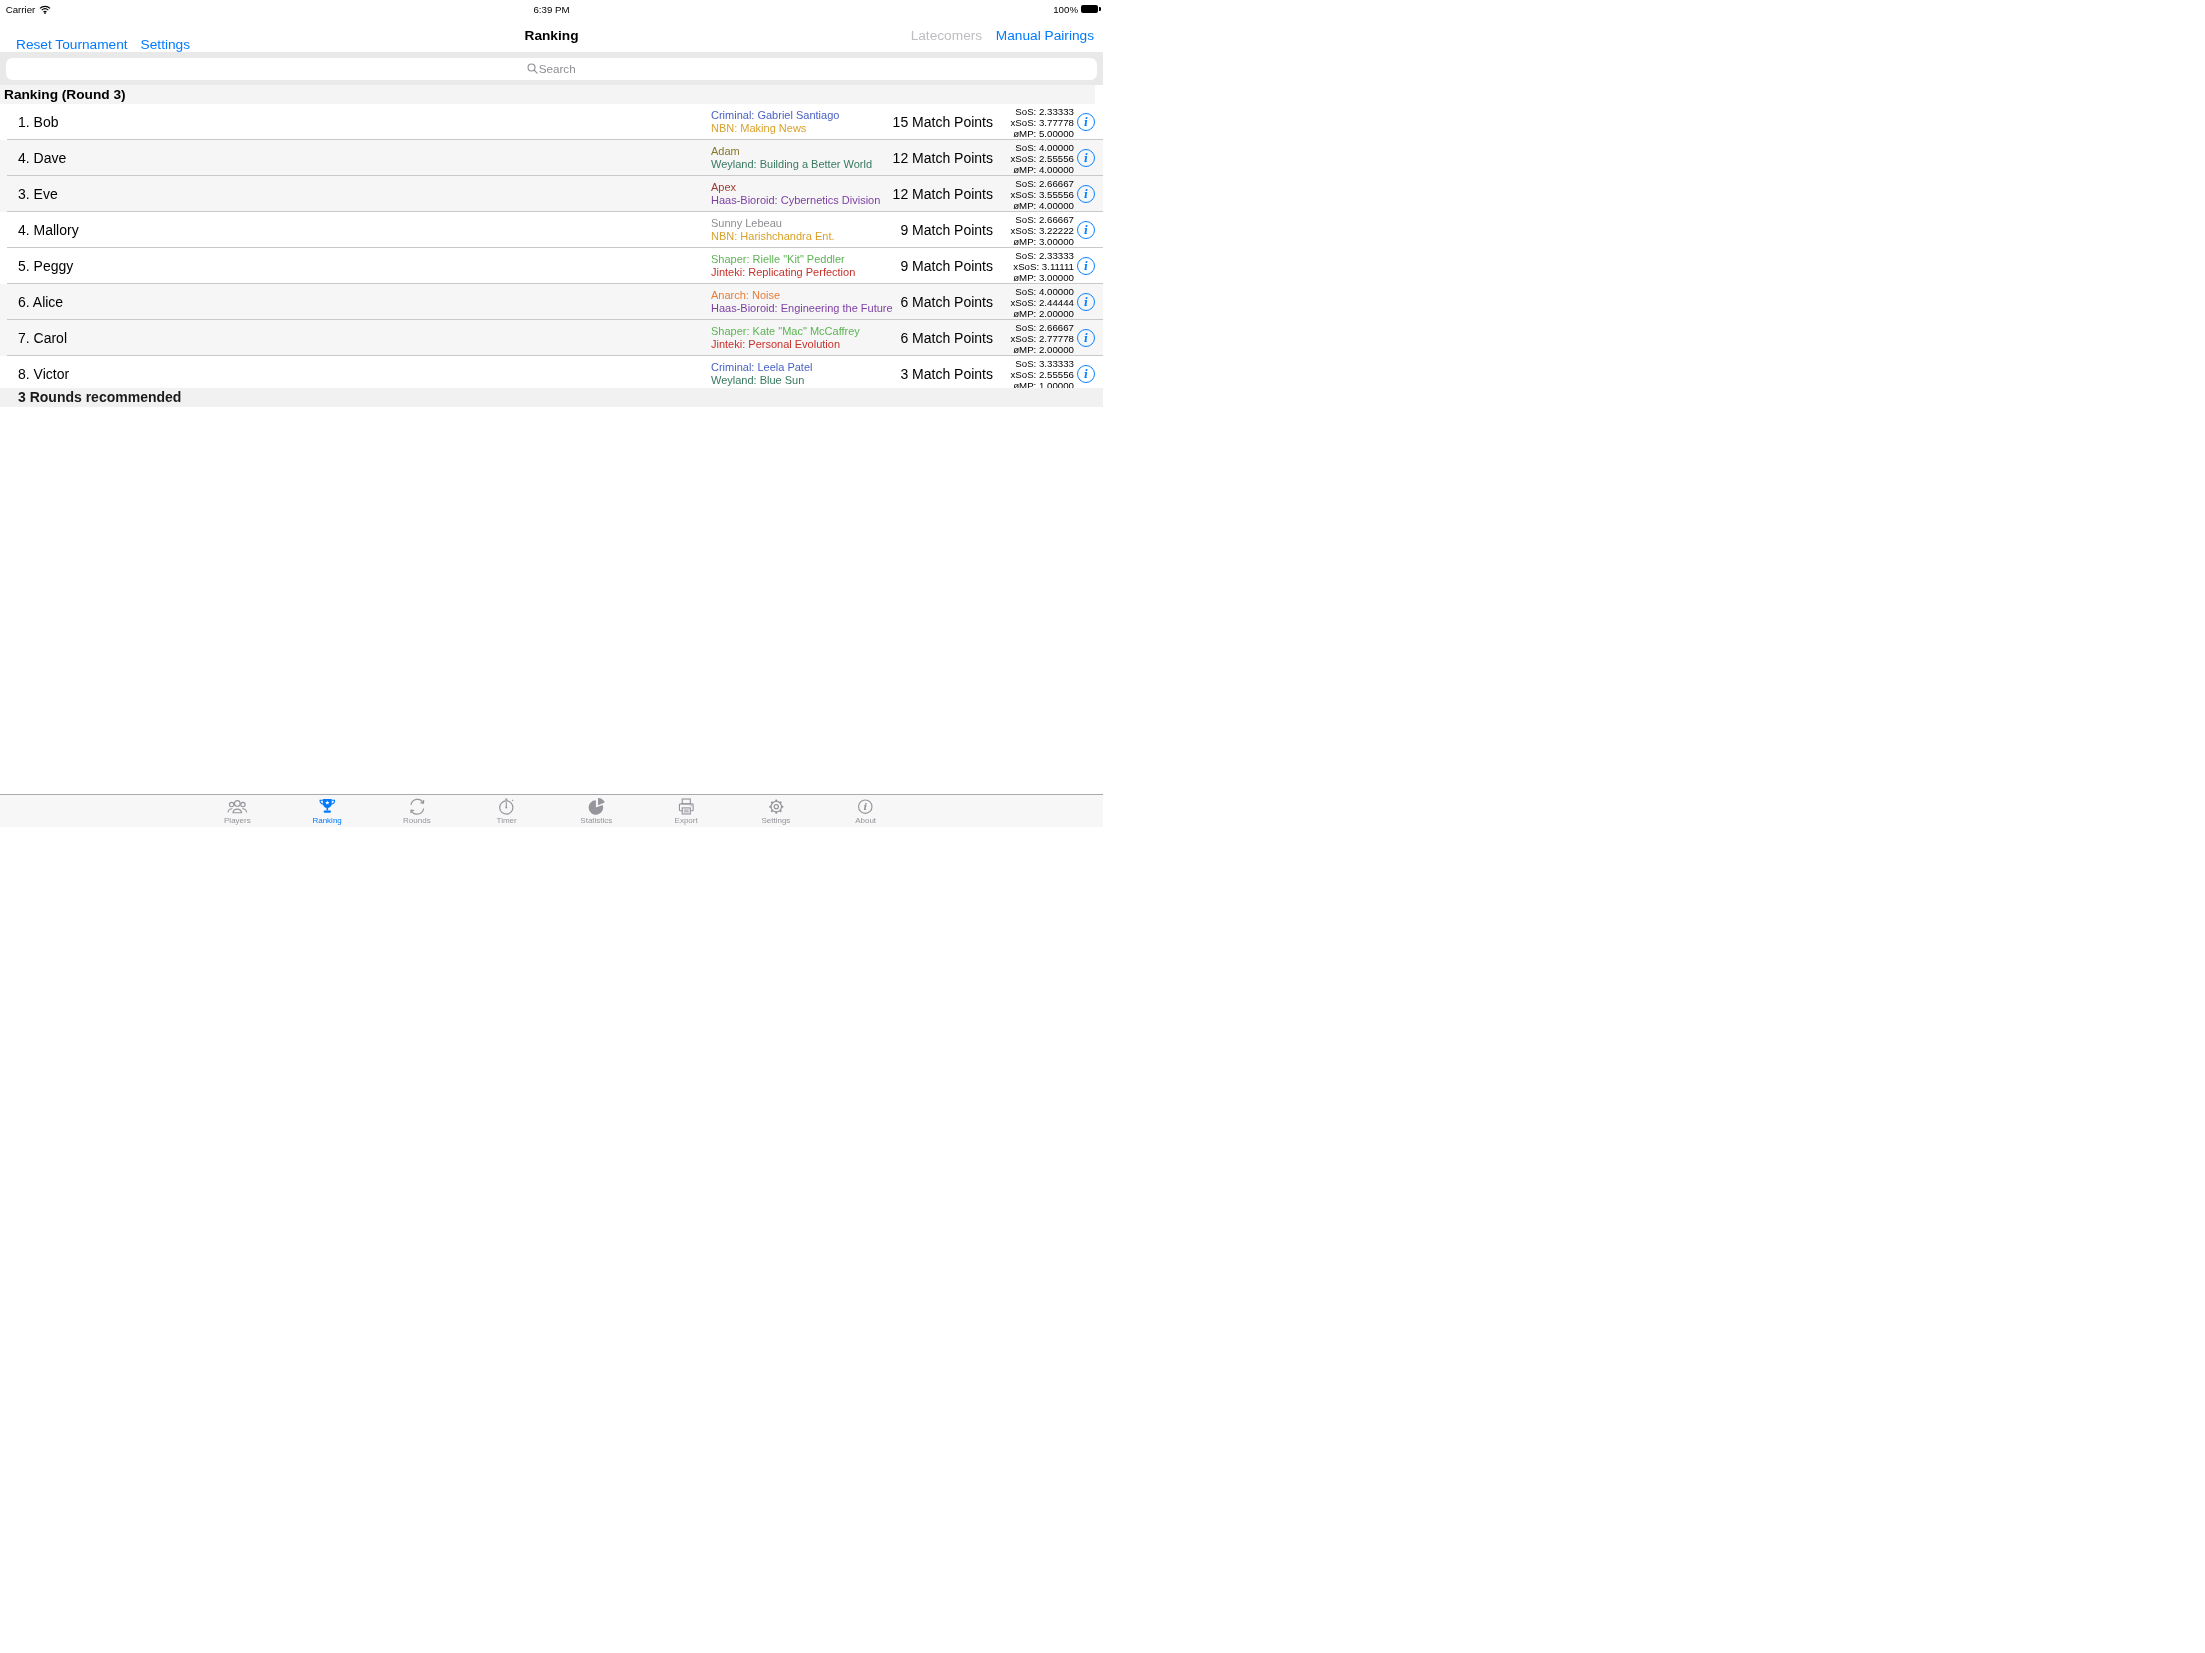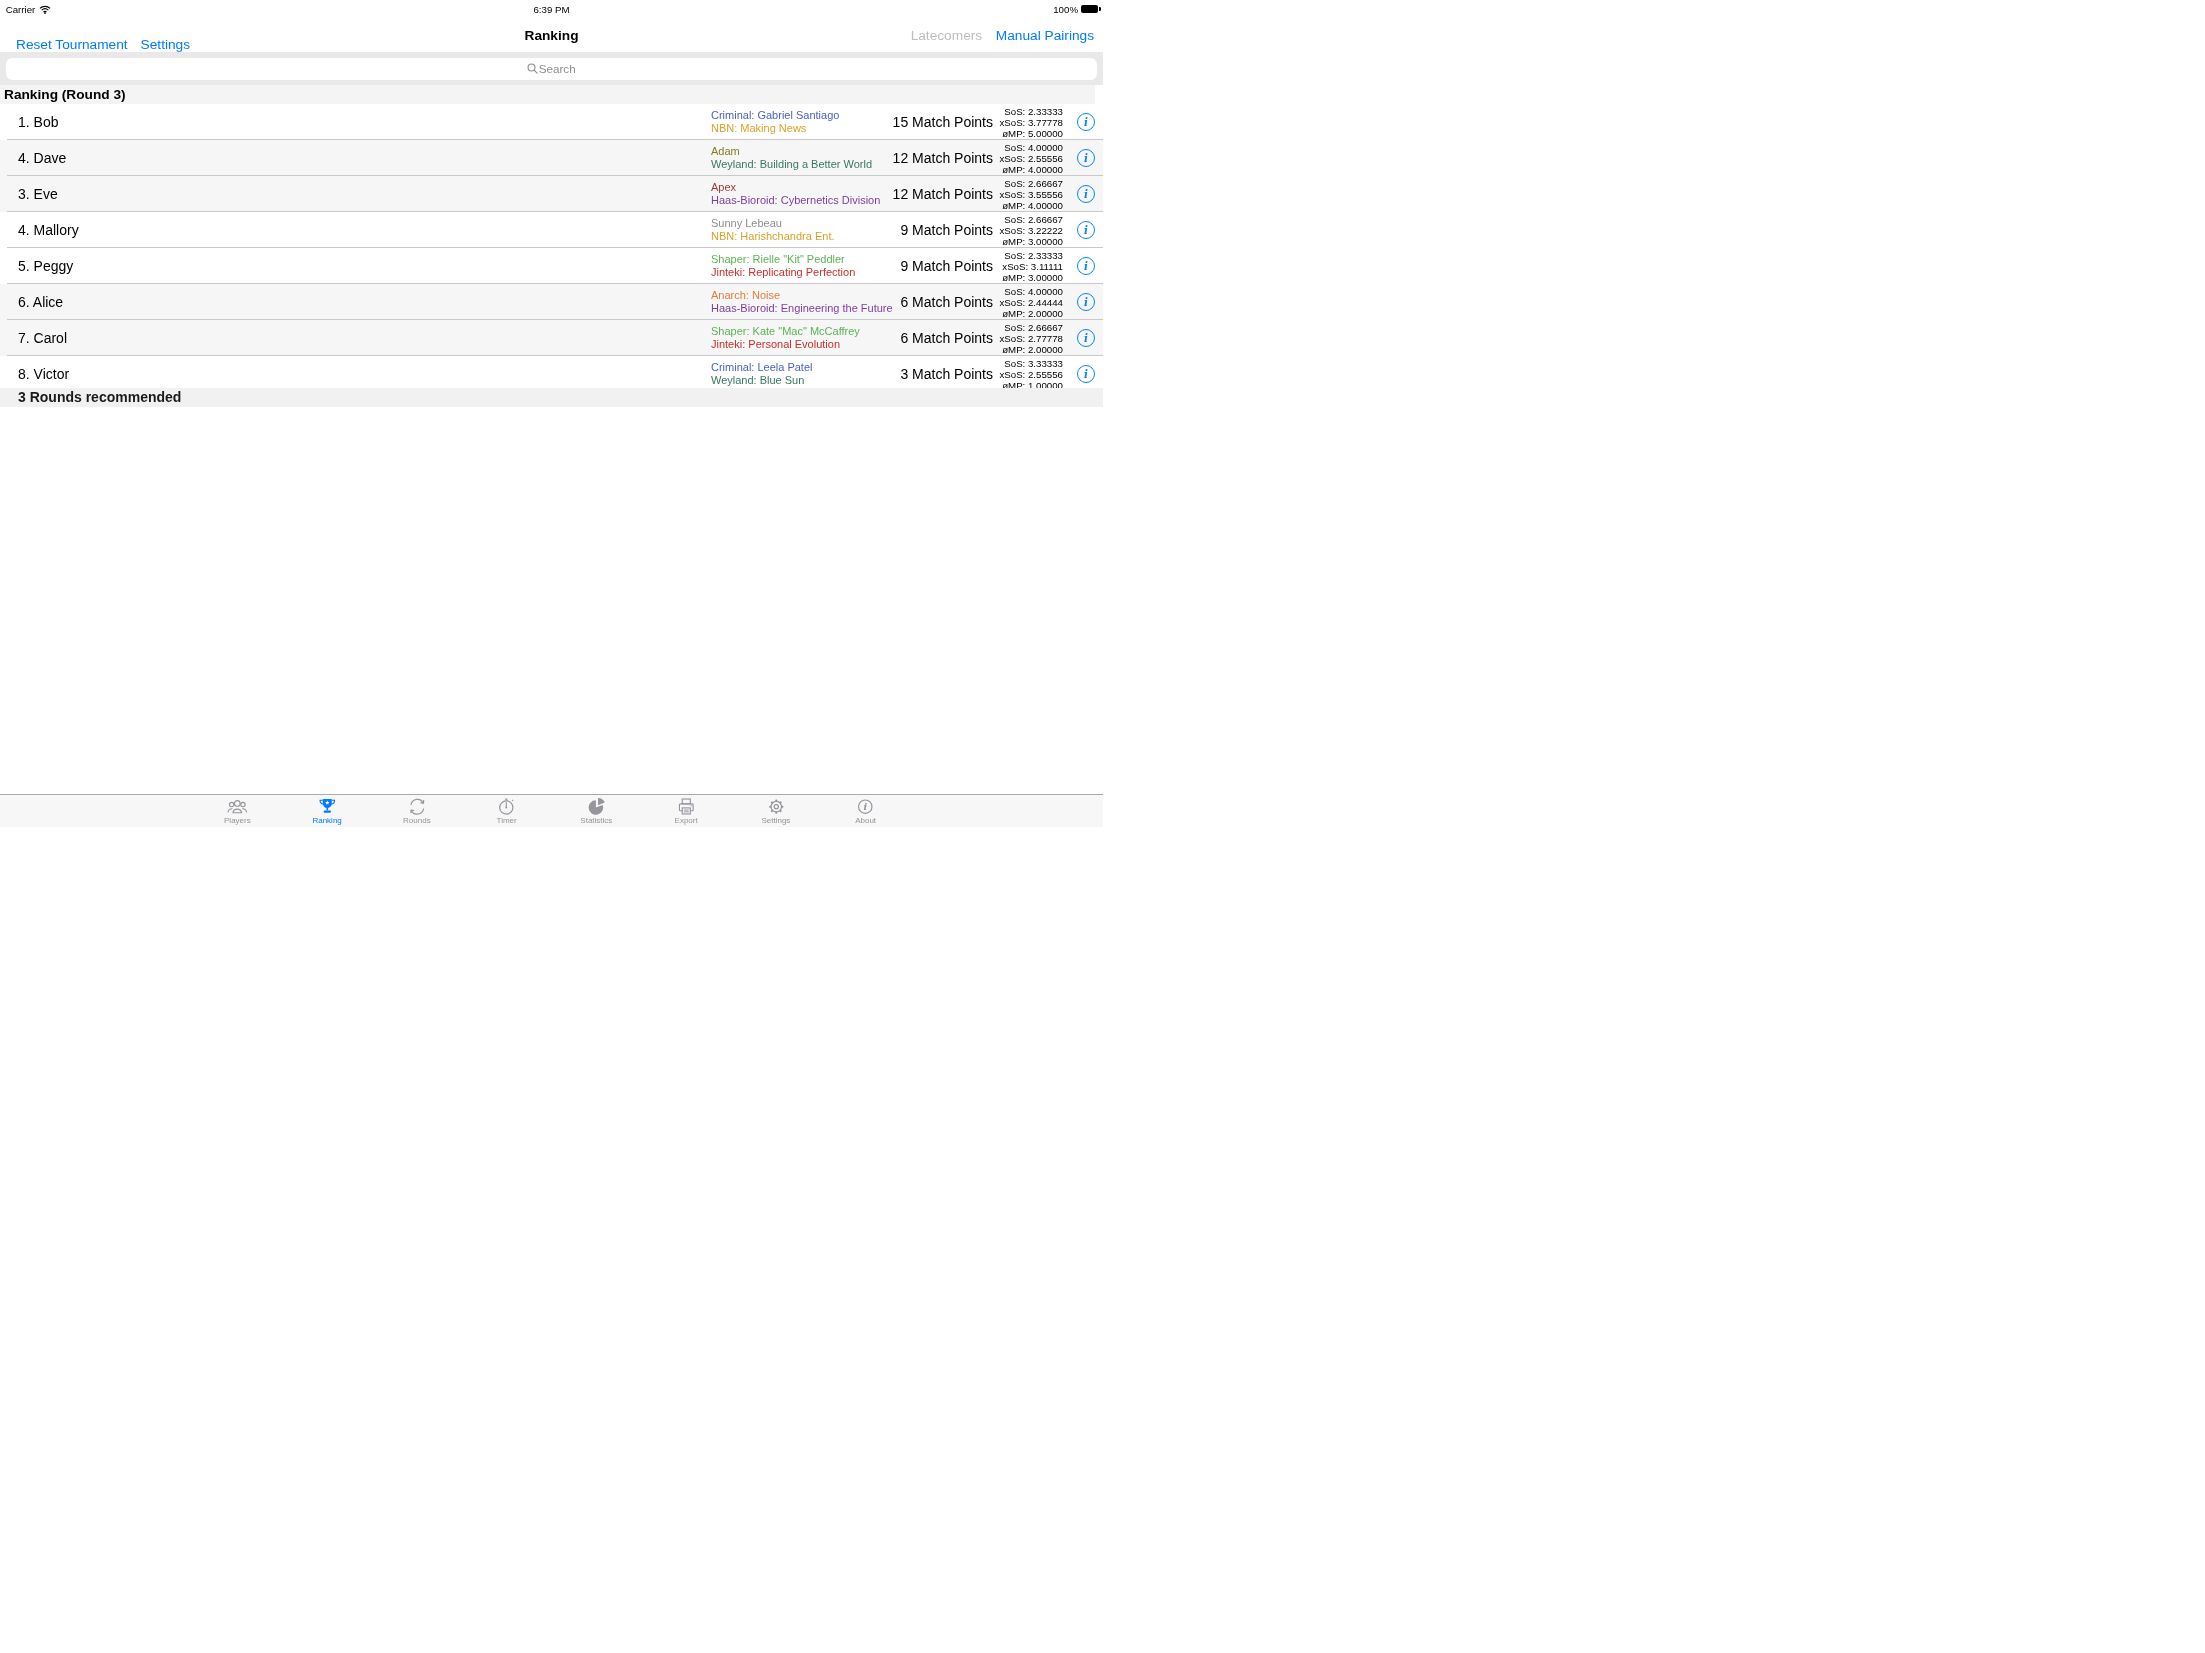--- a/index.html
+++ b/index.html
@@ -34,21 +34,21 @@
   .section-header{position:absolute;top:85px;left:0;right:8px;height:19.4px;background:#f4f4f5;font-size:13.7px;font-weight:bold;color:#000;line-height:19.4px;padding-left:4px;box-sizing:border-box;}
   .list-footer{position:absolute;top:388px;left:0;right:0;height:18.6px;background:#f1f1f2;font-size:14px;font-weight:bold;color:#1a1a1a;line-height:18px;padding-left:18px;box-sizing:border-box;}
   
   .rows{position:absolute;top:104px;left:0;right:0;}
   .row{position:relative;height:36px;background:#fff;}
   .row.shaded{background:#f6f6f7;}
   .row::after{content:"";position:absolute;left:6.5px;right:0;bottom:0;height:0.8px;background:#c9c8cd;}
   .rank-name{position:absolute;left:18px;top:50%;transform:translateY(-50%);font-size:14px;color:#000;white-space:nowrap;}
   .idents{position:absolute;left:711px;top:50%;transform:translateY(-50%);font-size:11px;line-height:13.3px;white-space:nowrap;}
   .points{position:absolute;right:110px;top:50%;transform:translateY(-50%);font-size:14px;color:#000;white-space:nowrap;}
-  .stats{position:absolute;right:40px;top:50%;transform:translateY(-50%);text-align:right;font-size:9.7px;line-height:11px;color:#000;white-space:nowrap;}
+  .stats{position:absolute;right:29px;top:50%;transform:translateY(-50%);text-align:right;font-size:9.7px;line-height:11px;color:#000;white-space:nowrap;}
   .info-btn{position:absolute;right:8px;top:50%;transform:translateY(-50%);width:16px;height:16px;border:1.2px solid #0c82ff;border-radius:50%;color:#0c82ff;display:flex;align-items:center;justify-content:center;font-family:"DejaVu Serif",serif;font-style:italic;font-weight:bold;font-size:10.5px;cursor:pointer;background:transparent;}
   
   .f-criminal{color:#4a62c4;}
   .f-nbn{color:#d9a128;}
   .f-adam{color:#85782b;}
   .f-weyland{color:#37795f;}
   .f-apex{color:#9e3c33;}
   .f-hb{color:#7d3fa3;}
   .f-sunny{color:#8e8e93;}
   .f-shaper{color:#5cb454;}

